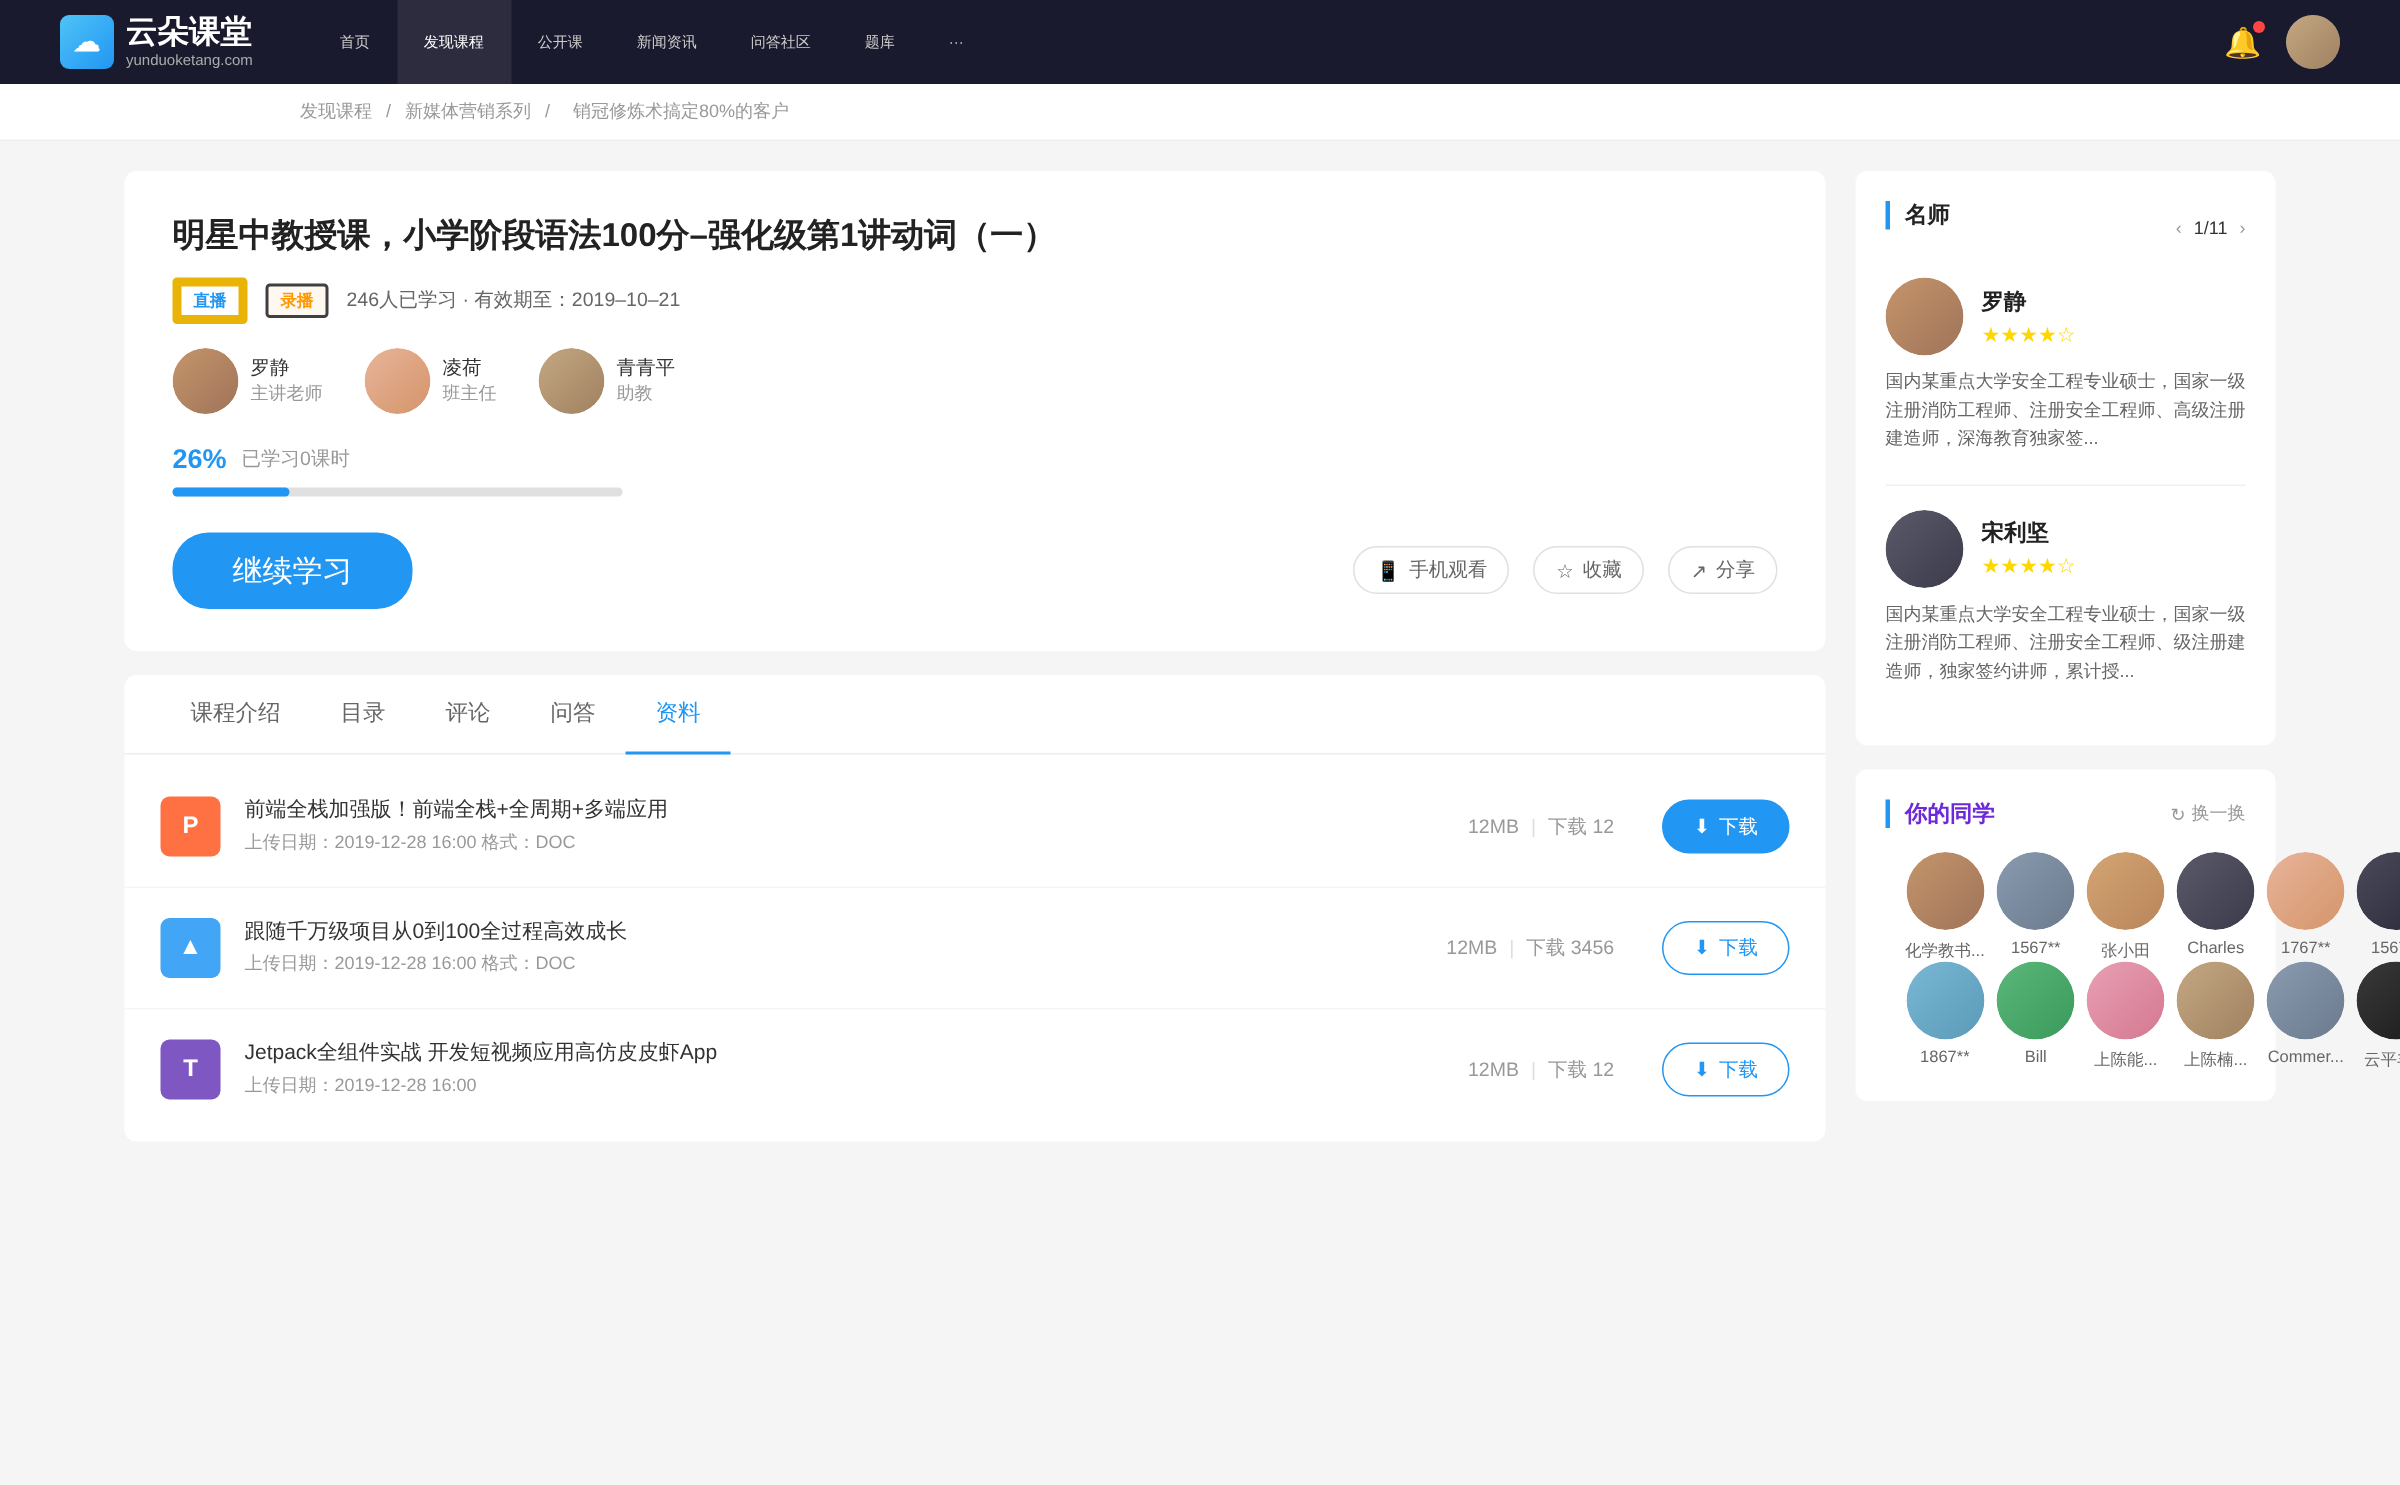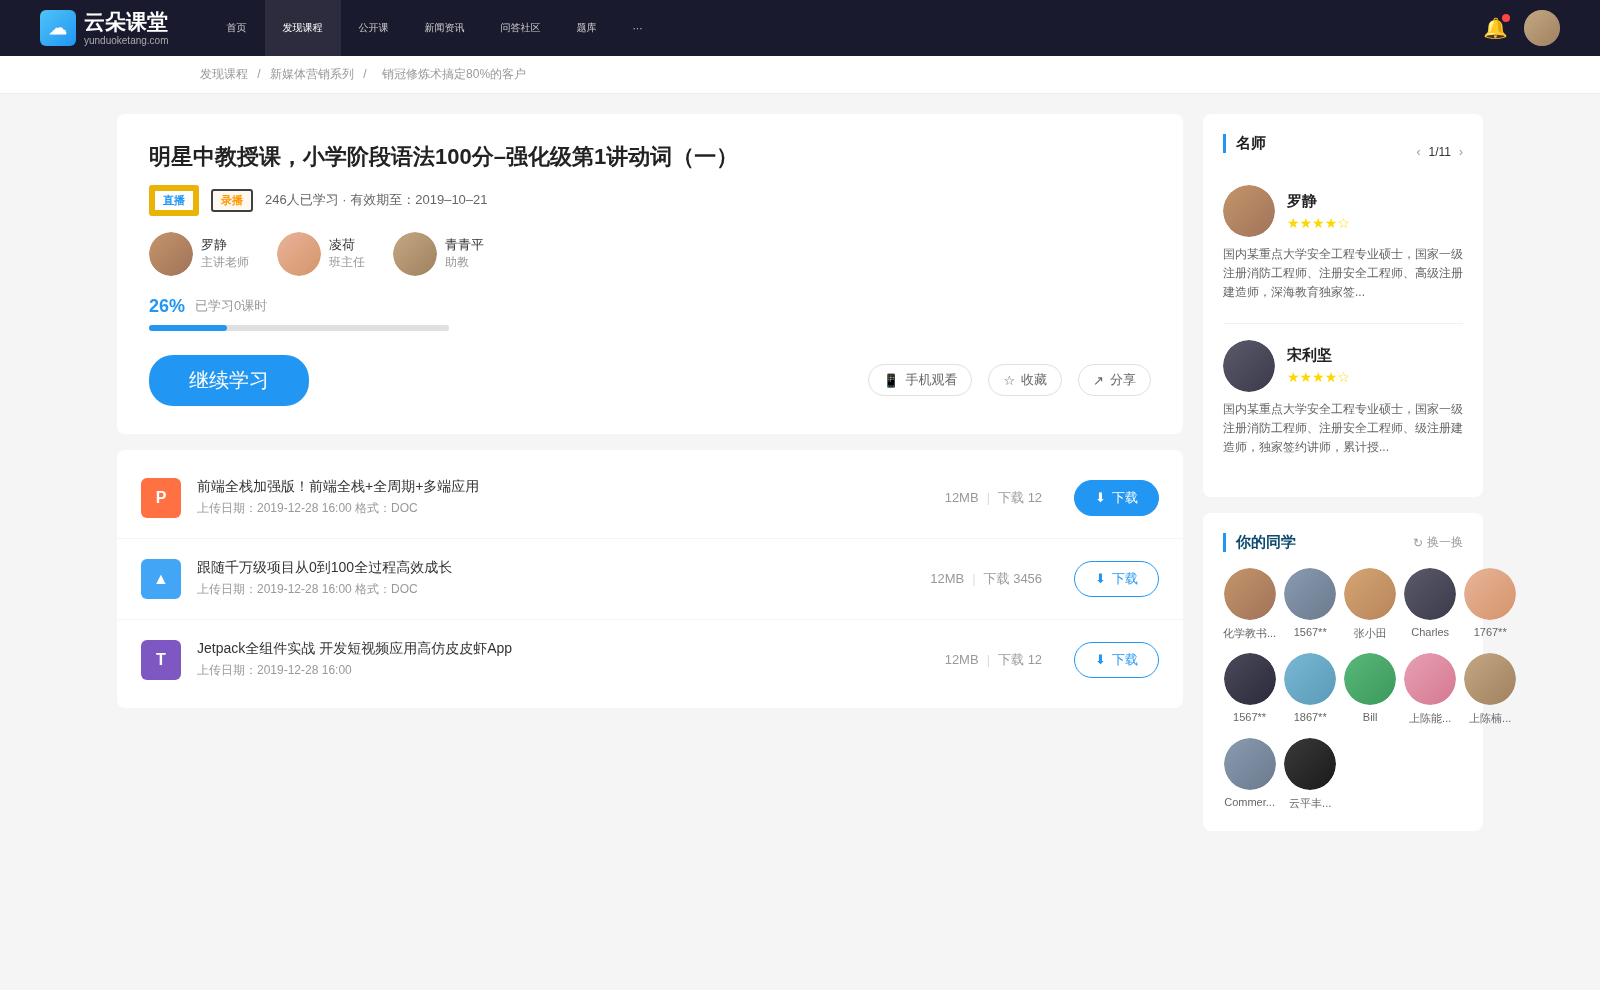--- a/index.html
+++ b/index.html
@@ -20,21 +20,21 @@
     .bell-dot { position: absolute; top: -2px; right: -2px; width: 8px; height: 8px; background: #ff4444; border-radius: 50%; }
     .avatar-btn { width: 36px; height: 36px; border-radius: 50%; background: #888; overflow: hidden; cursor: pointer; }
     .avatar-placeholder { width: 100%; height: 100%; background: linear-gradient(135deg, #c4a882, #a08060); border-radius: 50%; }
 
     
     .breadcrumb { background: white; padding: 10px 200px; border-bottom: 1px solid #eee; font-size: 12px; color: #999; }
     .breadcrumb a { color: #999; text-decoration: none; }
     .breadcrumb span { margin: 0 6px; }
 
     
-    .main-layout { display: flex; gap: 20px; padding: 20px 117px; max-width: 1600px; }
+    .main-layout { display: flex; gap: 20px; padding: 20px 83px; max-width: 1600px; }
     .content-area { flex: 1; min-width: 0; }
     .sidebar { width: 280px; flex-shrink: 0; }
 
     
     .course-card { background: white; border-radius: 8px; padding: 28px 32px; margin-bottom: 16px; }
     .course-title { font-size: 22px; font-weight: bold; color: #222; margin-bottom: 12px; line-height: 1.4; }
     .course-meta { display: flex; align-items: center; gap: 12px; margin-bottom: 16px; color: #666; font-size: 13px; }
     .badge { padding: 2px 8px; border-radius: 3px; font-size: 11px; font-weight: bold; }
     .badge-live { border: 6px solid #eab308; color: #2196f3; }
     .badge-record { border: 2px solid #404040; color: #ff9800; background: #fff8f0; }
@@ -86,23 +86,23 @@
     .teacher-card { margin-bottom: 20px; }
     .teacher-card-header { display: flex; align-items: center; gap: 12px; margin-bottom: 8px; }
     .teacher-card-avatar { width: 52px; height: 52px; border-radius: 50%; overflow: hidden; flex-shrink: 0; }
     .teacher-card-name { font-size: 15px; font-weight: bold; color: #222; margin-bottom: 4px; }
     .stars { color: #ffd700; font-size: 14px; }
     .teacher-card-desc { font-size: 12px; color: #666; line-height: 1.6; }
     .teacher-divider { border: none; border-bottom: 1px solid #f0f0f0; margin: 16px 0; }
 
     
     .classmates-header { display: flex; align-items: center; margin-bottom: 16px; }
-    .classmates-title { font-size: 15px; font-weight: bold; color: #0c4a6e; border-left: 3px solid #2196f3; padding-left: 10px; }
+    .classmates-title { font-size: 15px; font-weight: bold; color: #6d28d9; border-left: 3px solid #2196f3; padding-left: 10px; }
     .refresh-btn { margin-left: auto; color: #999; cursor: pointer; font-size: 12px; display: flex; align-items: center; gap: 4px; }
-    .classmates-grid { display: grid; grid-template-columns: repeat(5, 1fr); gap: 12px 8px; }
+    .classmates-grid { display: grid; grid-template-columns: repeat(6, 1fr); gap: 0 8px; margin-left: 13px; }
     .classmate-item { display: flex; flex-direction: column; align-items: center; gap: 6px; }
     .classmate-avatar { width: 52px; height: 52px; border-radius: 50%; overflow: hidden; }
     .classmate-avatar-placeholder { width: 52px; height: 52px; border-radius: 50%; }
     .classmate-name { font-size: 11px; color: #666; text-align: center; overflow: hidden; text-overflow: ellipsis; white-space: nowrap; max-width: 60px; }
 
     
     .av-brown { background: linear-gradient(135deg, #c4956a, #a0735a); }
     .av-gray { background: linear-gradient(135deg, #8a9bb0, #6b7a8d); }
     .av-lightbrown { background: linear-gradient(135deg, #d4a574, #b8855a); }
     .av-darkgray { background: linear-gradient(135deg, #5a5a6a, #3a3a4a); }
@@ -215,20 +215,27 @@
           </div>
           <div class="action-btn">
             <span>↗</span>
             <span>分享</span>
           </div>
         </div>
       </div>
     </div>
 
     <div class="tabs-section">
+      <div class="tabs-nav" id="tabs-nav">
+          <div class="tab-item">课程介绍</div>
+          <div class="tab-item">目录</div>
+          <div class="tab-item">评论</div>
+          <div class="tab-item">问答</div>
+          <div class="tab-item active">资料</div>
+        </div>
       <div class="resource-list" id="resource-list">
           <div class="resource-item">
     <div class="resource-icon orange">P</div>
     <div class="resource-info">
       <div class="resource-name">前端全栈加强版！前端全栈+全周期+多端应用</div>
       <div class="resource-sub">上传日期：2019-12-28  16:00    格式：DOC</div>
     </div>
     <div class="resource-stats">
       <span>12MB</span>
       <span class="divider">|</span>

